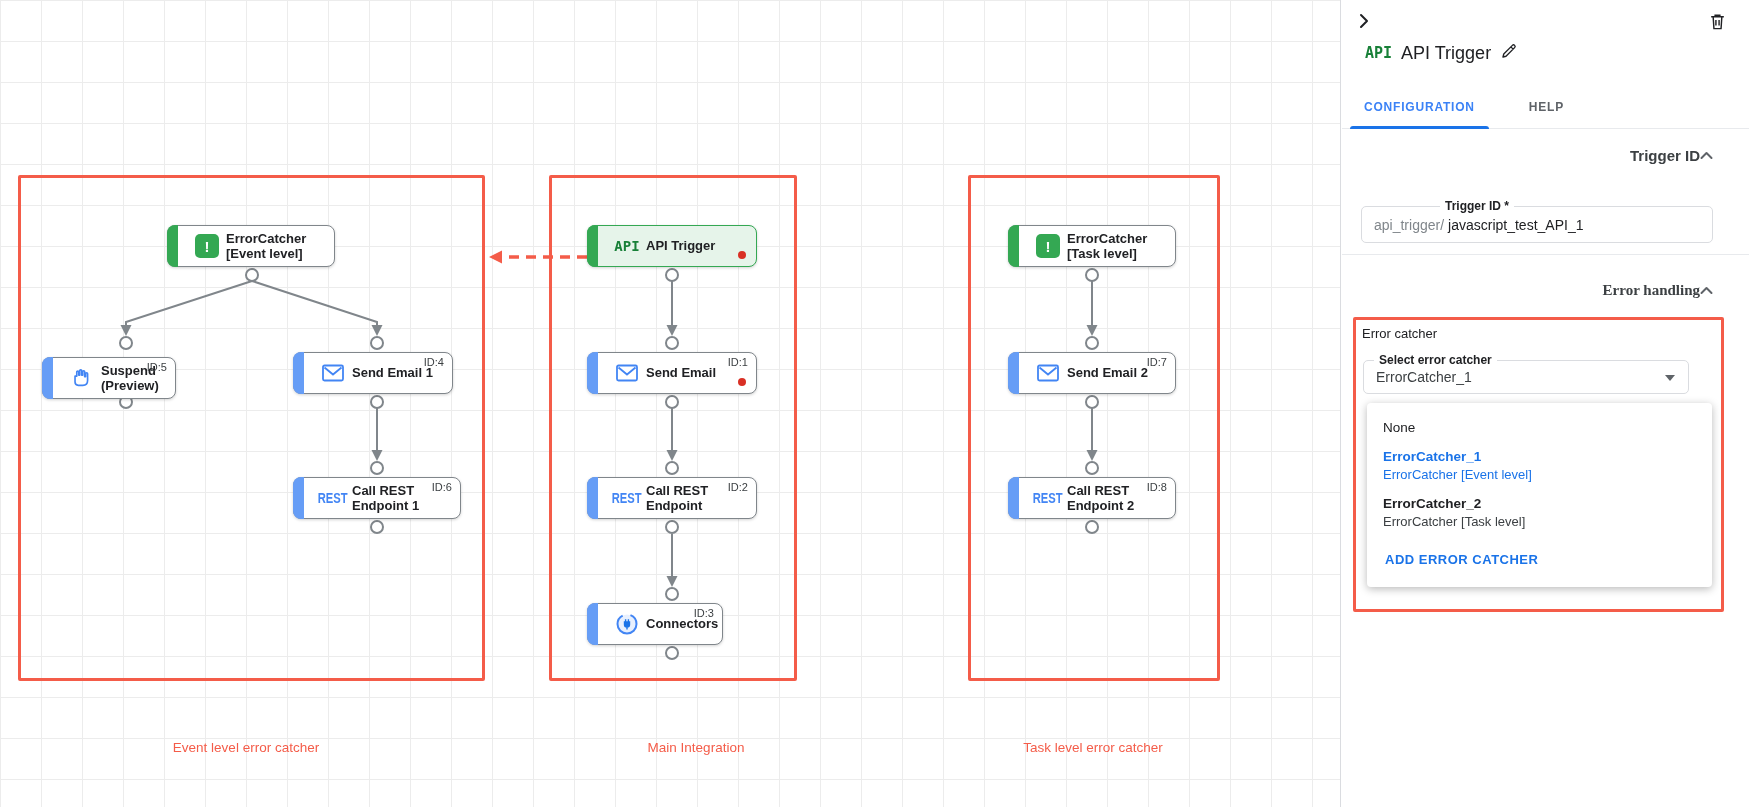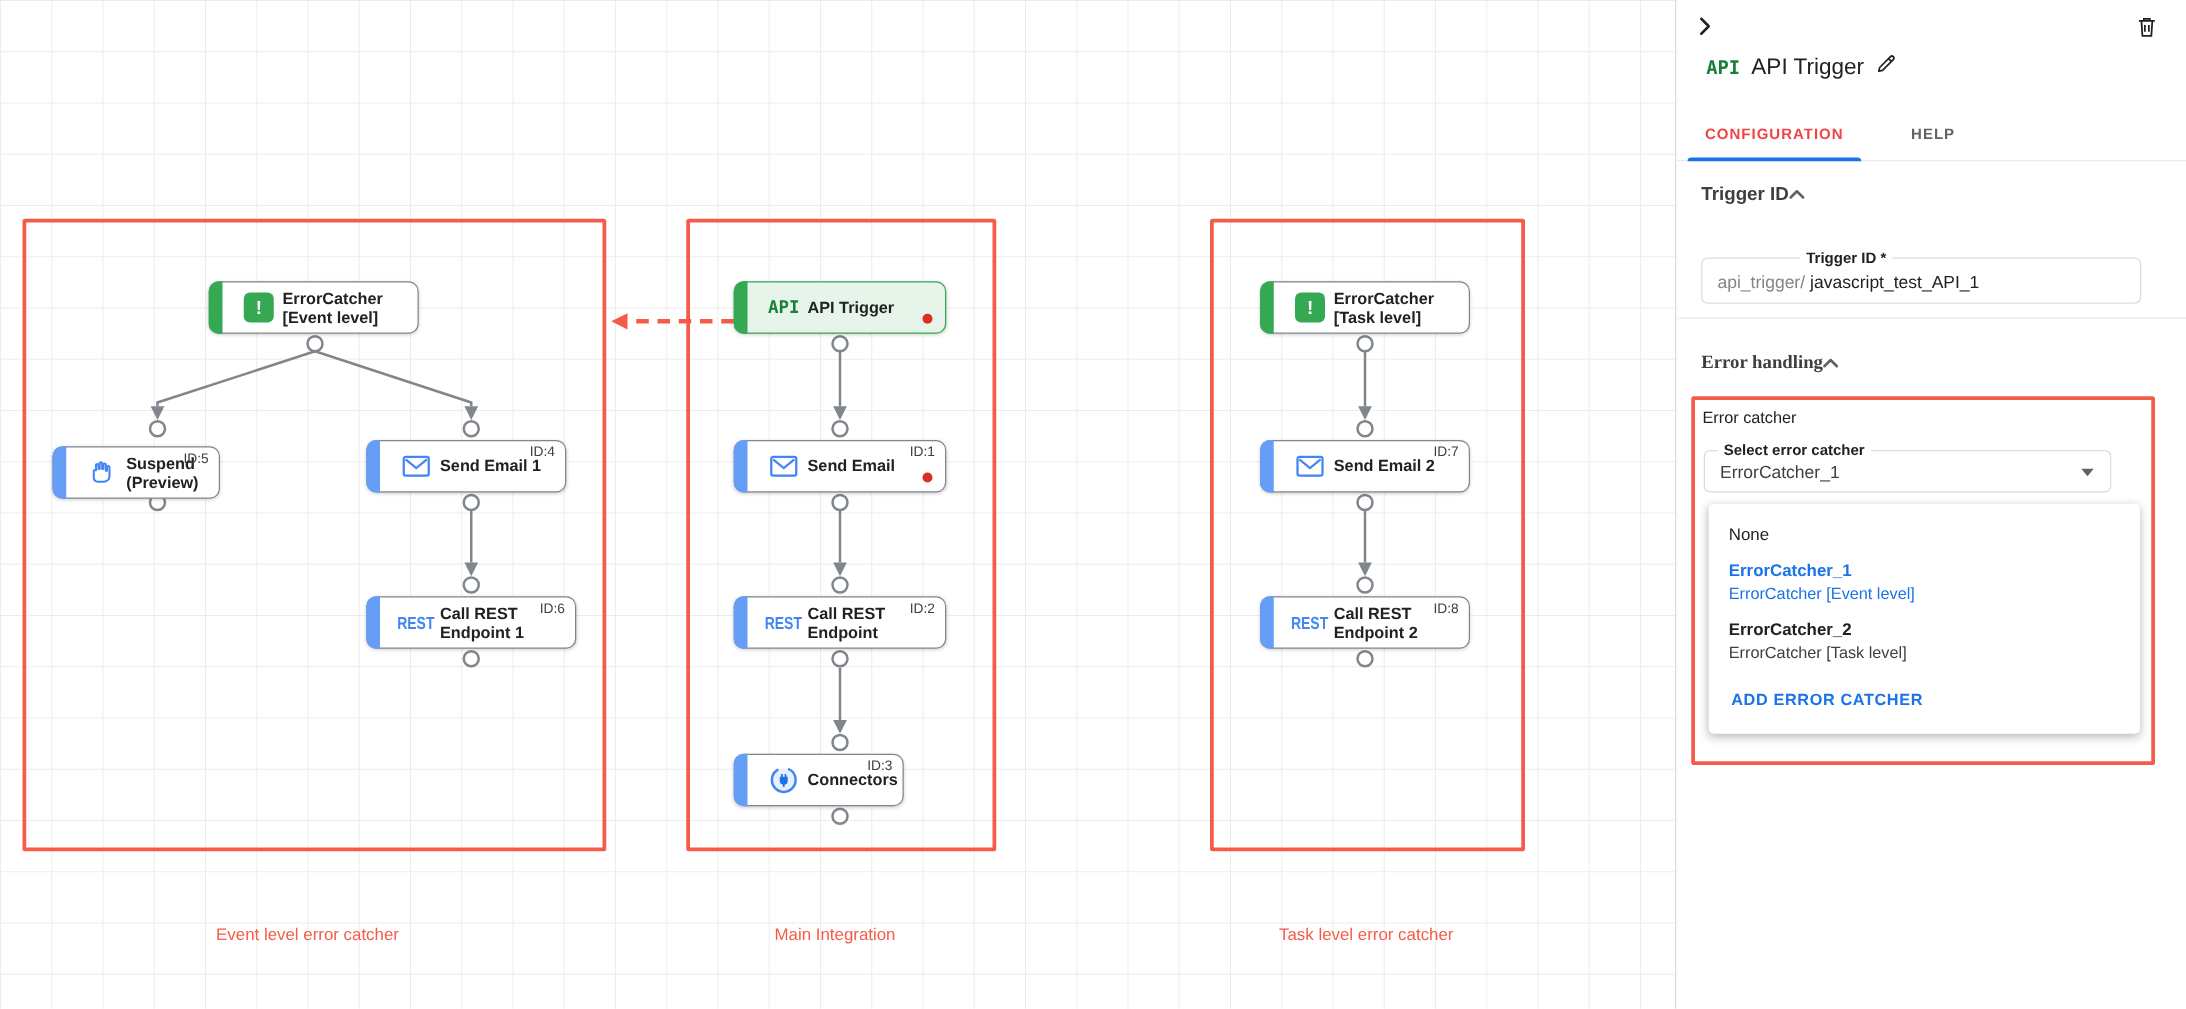--- a/index.html
+++ b/index.html
@@ -31,23 +31,23 @@
   .canvas-label { position:absolute; transform:translateX(-50%); font-size:13.5px; color:#f45c49; white-space:nowrap; }
 
   
   .panel { position:absolute; left:1342px; top:0; width:407px; height:807px; background:#fff; }
   .icon-btn { position:absolute; cursor:pointer; }
   .panel-header { position:absolute; left:23px; top:42px; display:flex; align-items:center; gap:9px; }
   .panel-title { font-size:18px; color:#202124; }
   .tabs { position:absolute; left:0; top:84px; width:407px; height:45px; border-bottom:1px solid #e8eaed; display:flex; }
   .tab { height:45px; display:flex; align-items:center; justify-content:center; font-size:12px; font-weight:bold;
     letter-spacing:.8px; color:#5f6368; padding:0 18px; position:relative; cursor:pointer; }
-  .tab.active { color:#ef4444; }
+  .tab.active { color:#3b82f6; }
   .tab.active::after { content:""; position:absolute; left:4px; right:4px; bottom:0; height:3px; background:#1a73e8; border-radius:3px 3px 0 0; }
-  .section-head { position:absolute; left:19px; right:36px; display:flex; justify-content:flex-start; align-items:center; cursor:pointer; }
+  .section-head { position:absolute; left:19px; right:36px; display:flex; justify-content:flex-end; align-items:center; cursor:pointer; }
   .section-head .sh-label { font-size:15px; font-weight:bold; color:#3c4043; }
   .divider { position:absolute; left:0; width:407px; height:1px; background:#e8eaed; }
 
   .outlined-field { position:absolute; border:1px solid #dadce0; border-radius:5px; background:#fff; }
   .float-label { position:absolute; top:-8px; font-size:12px; font-weight:bold; color:#202124; background:#fff; padding:0 5px; white-space:nowrap; }
   .field-text { position:absolute; left:12px; top:0; bottom:0; display:flex; align-items:center; font-size:14px; gap:4px; white-space:nowrap; }
   .prefix { color:#80868b; }
   .value { color:#202124; }
 
   .red-outline { position:absolute; left:11px; top:317px; width:371px; height:295px; border:3px solid #f45c49; border-radius:2px; }
@@ -246,21 +246,21 @@
     <div class="node" style="left:1008px;top:477px;width:168px;">
       <span class="bar"></span>
       <span class="icon-box">
           <span class="rest-badge">REST</span>
         </span>
       <span class="lbl"><span>Call REST</span><br><span>Endpoint 2</span></span>
       <span class="idtag">ID:8</span>
     </div>
 
     <div class="canvas-label" style="left:246px;top:740px;">Event level error catcher</div>
-    <div class="canvas-label" style="left:668px;top:740px;">Main Integration</div>
+    <div class="canvas-label" style="left:696px;top:740px;">Main Integration</div>
     <div class="canvas-label" style="left:1093px;top:740px;">Task level error catcher</div>
   </div>
 
   <div class="panel">
 
     <span class="icon-btn" style="left:12px;top:11px;">
       <svg width="20" height="20" viewBox="0 0 20 20" fill="none" stroke="#202124" stroke-width="2" stroke-linecap="round" stroke-linejoin="round">
           <path d="M7 4 L13 10 L7 16"></path>
         </svg>
     </span>

